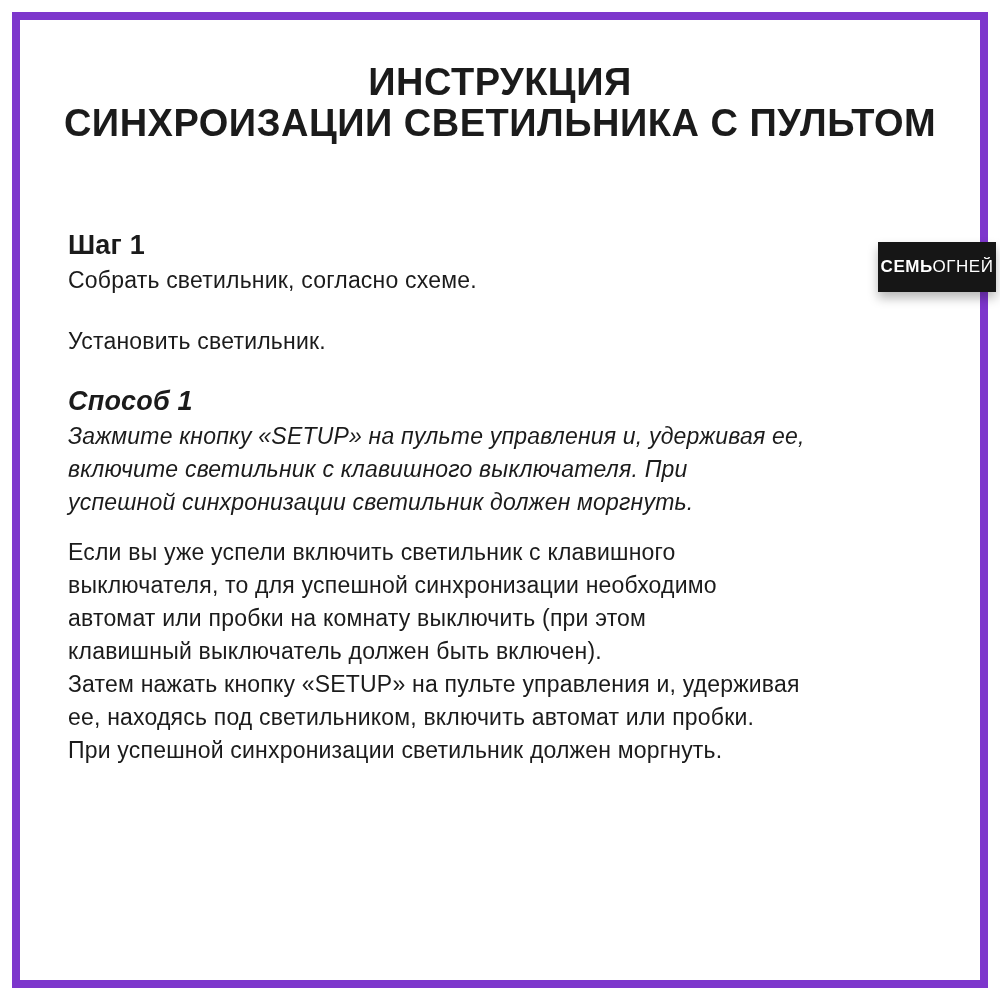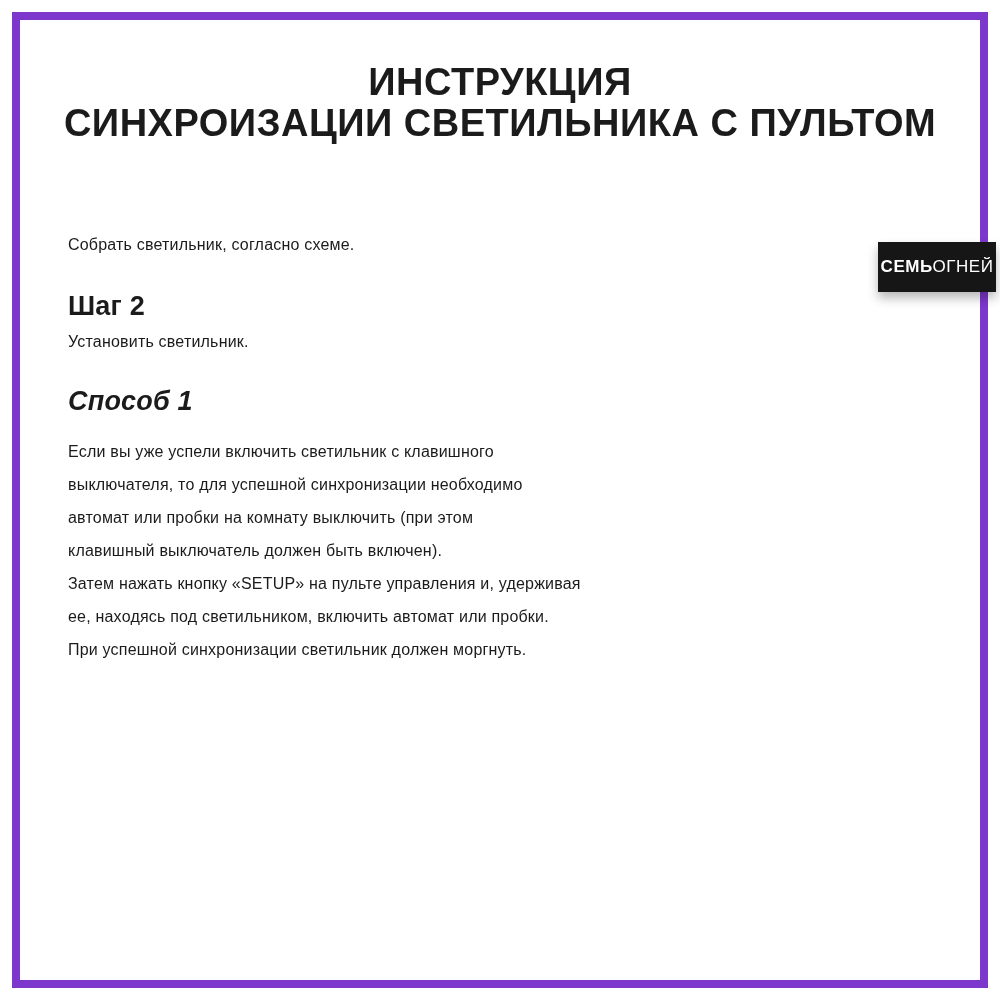--- a/index.html
+++ b/index.html
@@ -36,21 +36,21 @@
   .sections { margin-left: 48px; margin-right: 26px; }
   .section h2 {
     margin: 0;
     font-size: 27px;
     line-height: 34px;
     font-weight: 700;
     letter-spacing: 0.2px;
   }
   .section p {
     margin: 2px 0 0 0;
-    font-size: 16px;
+    font-size: 23px;
     line-height: 33px;
     font-weight: 500;
     letter-spacing: 0.2px;
     white-space: pre-line;
   }
   .section + .section { margin-top: 28px; }
   .section.s3 { margin-top: 24px; }
   .section.s4 { margin-top: 26px; font-style: italic; }
   .section.s5 { margin-top: 17px; }
   .badge {
@@ -79,28 +79,31 @@
   <div class="frame"></div>
 
   <div class="content">
     <h1 class="title">
       <div>ИНСТРУКЦИЯ</div>
       <div>СИНХРОИЗАЦИИ СВЕТИЛЬНИКА С ПУЛЬТОМ</div>
     </h1>
 
     <div class="sections">
       <div class="section s1">
+        <h2>Шаг 1</h2>
         <p>Собрать светильник, согласно схеме.</p>
       </div>
       <div class="section s2">
-        <h2>Шаг 2</h2>
         <p>Установить светильник.</p>
       </div>
       <div class="section s4">
         <h2>Способ 1</h2>
+        <p>Зажмите кнопку «SETUP» на пульте управления и, удерживая ее,
+включите светильник с клавишного выключателя. При
+успешной синхронизации светильник должен моргнуть.</p>
       </div>
       <div class="section s5">
         <p>Если вы уже успели включить светильник с клавишного
 выключателя, то для успешной синхронизации необходимо
 автомат или пробки на комнату выключить (при этом
 клавишный выключатель должен быть включен).
 Затем нажать кнопку «SETUP» на пульте управления и, удерживая
 ее, находясь под светильником, включить автомат или пробки.
 При успешной синхронизации светильник должен моргнуть.</p>
       </div>

